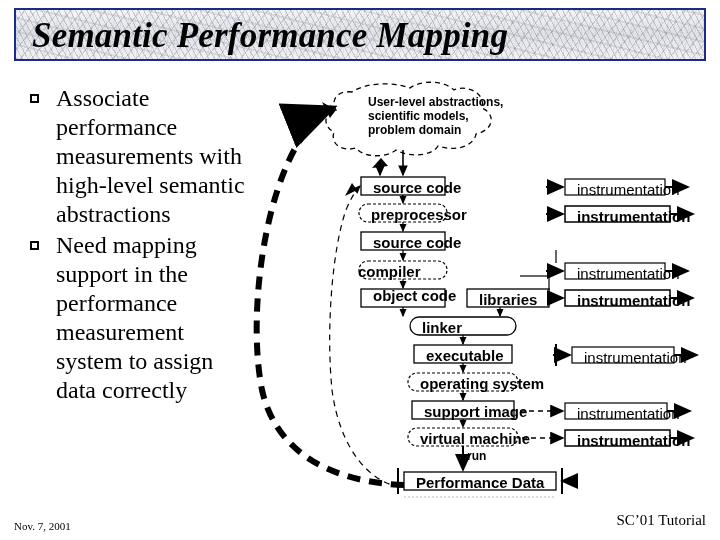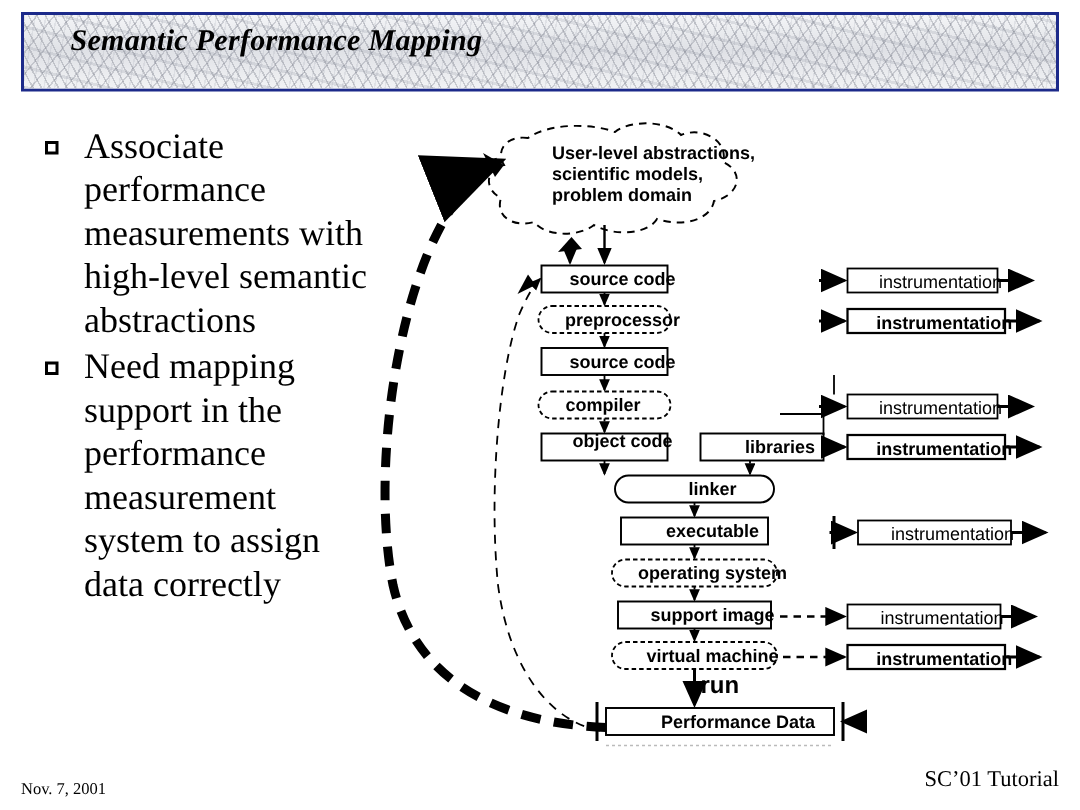--- a/index.html
+++ b/index.html
@@ -23,24 +23,24 @@
     position:absolute;inset:0;
     background-color:#e9eaec;
     background-image:
       repeating-linear-gradient(62deg, rgba(120,124,136,.34) 0px, rgba(120,124,136,.34) 1px, rgba(255,255,255,0) 1px, rgba(255,255,255,0) 5px),
       repeating-linear-gradient(-51deg, rgba(98,102,118,.26) 0px, rgba(98,102,118,.26) 1px, rgba(255,255,255,0) 1px, rgba(255,255,255,0) 9px),
       repeating-linear-gradient(14deg, rgba(140,145,158,.22) 0px, rgba(140,145,158,.22) 2px, rgba(255,255,255,0) 2px, rgba(255,255,255,0) 13px),
       repeating-linear-gradient(100deg, rgba(160,164,176,.20) 0px, rgba(160,164,176,.20) 1px, rgba(255,255,255,0) 1px, rgba(255,255,255,0) 7px),
       linear-gradient(180deg,#f4f5f7 0%,#dfe1e6 48%,#f2f3f5 100%);
   }
   #page-title{
-    position:absolute;left:31px;top:6px;
+    position:absolute;left:16px;top:6px;
     font-family:"Liberation Serif", serif;
     font-weight:bold;font-style:italic;
-    font-size:20px;color:#000;
+    font-size:35px;color:#000;
     letter-spacing:.2px;
     white-space:nowrap;
   }
 
   
   #bullets{position:absolute;left:30px;top:84px;width:242px;}
   .bullet-row{position:relative;margin-bottom:2px;}
   .bullet-mark{
     position:absolute;left:0;top:10px;
     width:9px;height:9px;border:2px solid #000;box-sizing:border-box;
@@ -62,35 +62,34 @@
     position:absolute;right:14px;top:512px;
     font-family:"Liberation Serif", serif;font-size:15px;color:#000;
     text-align:right;
   }
 
   
   #diagram{position:absolute;left:0;top:0;width:720px;height:540px;pointer-events:none;}
   .dg-label{
     position:absolute;
     font-family:"Liberation Sans", sans-serif;
-    font-size:12px;font-weight:bold;color:#000;
+    font-size:15px;font-weight:bold;color:#000;
     white-space:nowrap;
-    text-align:center;
     padding-left:12px;
   }
   .cloud-text{
     position:absolute;left:368px;top:95px;width:150px;
     font-family:"Liberation Sans", sans-serif;
     font-size:12px;font-weight:bold;line-height:14px;color:#000;
     text-align:left;
   }
   .run-text{
     position:absolute;
     font-family:"Liberation Sans", sans-serif;
-    font-size:16px;font-weight:bold;color:#000;
+    font-size:12px;font-weight:bold;color:#000;
   }
 </style>
 </head>
 <body>
 
 <div id="slide">
 
   <div id="title-bar">
     <div id="title-texture"></div>
     <div id="page-title">Semantic Performance Mapping</div>

